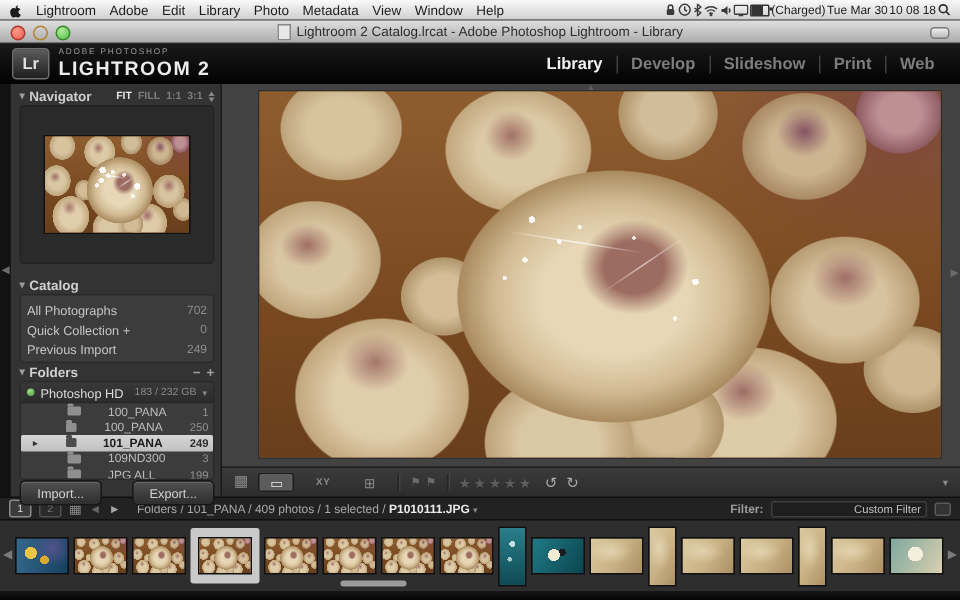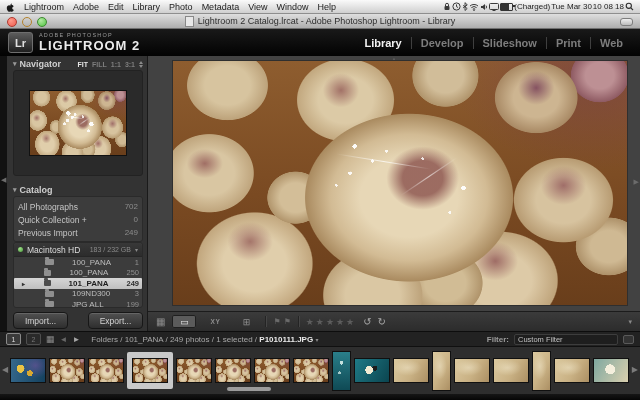--- a/index.html
+++ b/index.html
@@ -147,21 +147,21 @@
   .winbtn{width:13px;height:10px;border:1px solid #8a8a8a;border-radius:2px;font-size:7px;color:#ddd;display:flex;align-items:center;justify-content:center;background:#3a3a3a;}
   .winbtn.dim{border-color:#4f4f4f;color:#777;background:#2a2a2a;}
   .fs-ico{font-size:9px;color:#8a8a8a;line-height:1;}
   .fs-arrow{font-size:8px;color:#666;}
   .fs-arrow.next{color:#a5a5a5;}
   .crumb{font-size:8px;color:#a9a9a9;margin-left:6px;white-space:nowrap;}
   .crumb .fname{color:#eaeaea;font-weight:bold;}
   .crumb .dd{color:#888;font-size:6px;}
   .fs-spacer{flex:1;}
   .filter-label{font-size:8px;color:#9b9b9b;font-weight:bold;}
-  .filter-dd{width:104px;height:11px;background:#1e1e1e;border:1px solid #3d3d3d;border-radius:2px;display:flex;align-items:flex-start;padding:0 3px;gap:3px;box-sizing:border-box;flex-direction:column;}
+  .filter-dd{width:104px;height:11px;background:#1e1e1e;border:1px solid #3d3d3d;border-radius:2px;display:flex;align-items:flex-end;padding:0 3px;gap:3px;box-sizing:border-box;flex-direction:column;}
   .filter-dd .val{font-size:7.5px;color:#c0c0c0;flex:1;}
   .switch{width:9px;height:7px;border:1px solid #5a5a5a;border-radius:2px;background:#333;}
 
   
   .filmstrip{flex:0 0 47px;height:47px;background:#2e2e2e;display:flex;align-items:center;gap:3px;padding:0 10px;box-sizing:border-box;position:relative;}
   .cell{display:flex;align-items:center;justify-content:center;}
   .cell .thumb{width:34px;height:23px;border:1px solid #101010;position:relative;overflow:hidden;}
   .cell.o-portrait .thumb{width:17px;height:38px;}
   .cell.selected{background:#c9c9c9;border-radius:2px;padding:6px 5px;}
   .cell .thumb .art{position:absolute;inset:0;}
@@ -330,24 +330,32 @@
           <div class="catrow">
             <span>Quick Collection +</span>
             <span class="cnt">0</span>
           </div>
           <div class="catrow">
             <span>Previous Import</span>
             <span class="cnt">249</span>
           </div>
       </div>
 
+      <div class="phead">
+        <span class="tri">▾</span>
+        <span>Folders</span>
+        <span class="right">
+          <span class="pm">−</span>
+          <span class="pm">+</span>
+        </span>
+      </div>
       <div class="ibox folbox">
         <div class="volrow">
           <span class="led"></span>
-          <span class="volname">Macintosh HD</span>
+          <span class="volname">Photoshop HD</span>
           <span class="volcap">183 / 232 GB</span>
           <span class="tri">▾</span>
         </div>
         <div class="frow">
             <span class="disc" style="visibility: hidden;">▸</span>
             <span class="ficon"></span>
             <span>100_PANA</span>
             <span class="cnt">1</span>
           </div>
           <div class="frow">
@@ -413,21 +421,21 @@
     </div>
   </div>
 
   <div class="fsbar">
     <span class="winbtn">1</span>
     <span class="winbtn dim">2</span>
     <span class="fs-ico">▦</span>
     <span class="fs-arrow">◄</span>
     <span class="fs-arrow next">►</span>
     <span class="crumb">
-      <span>Folders / 101_PANA / 249 photos / 1 selected /</span>
+      <span>Folders / 101_PANA / 409 photos / 1 selected /</span>
       <span class="fname">P1010111.JPG</span>
       <span class="dd">▾</span>
     </span>
     <span class="fs-spacer"></span>
     <span class="filter-label">Filter:</span>
     <span class="filter-dd">
       <span class="val">Custom Filter</span>
       <span class="updn">
           <b class="u"></b>
           <b class="d"></b>

